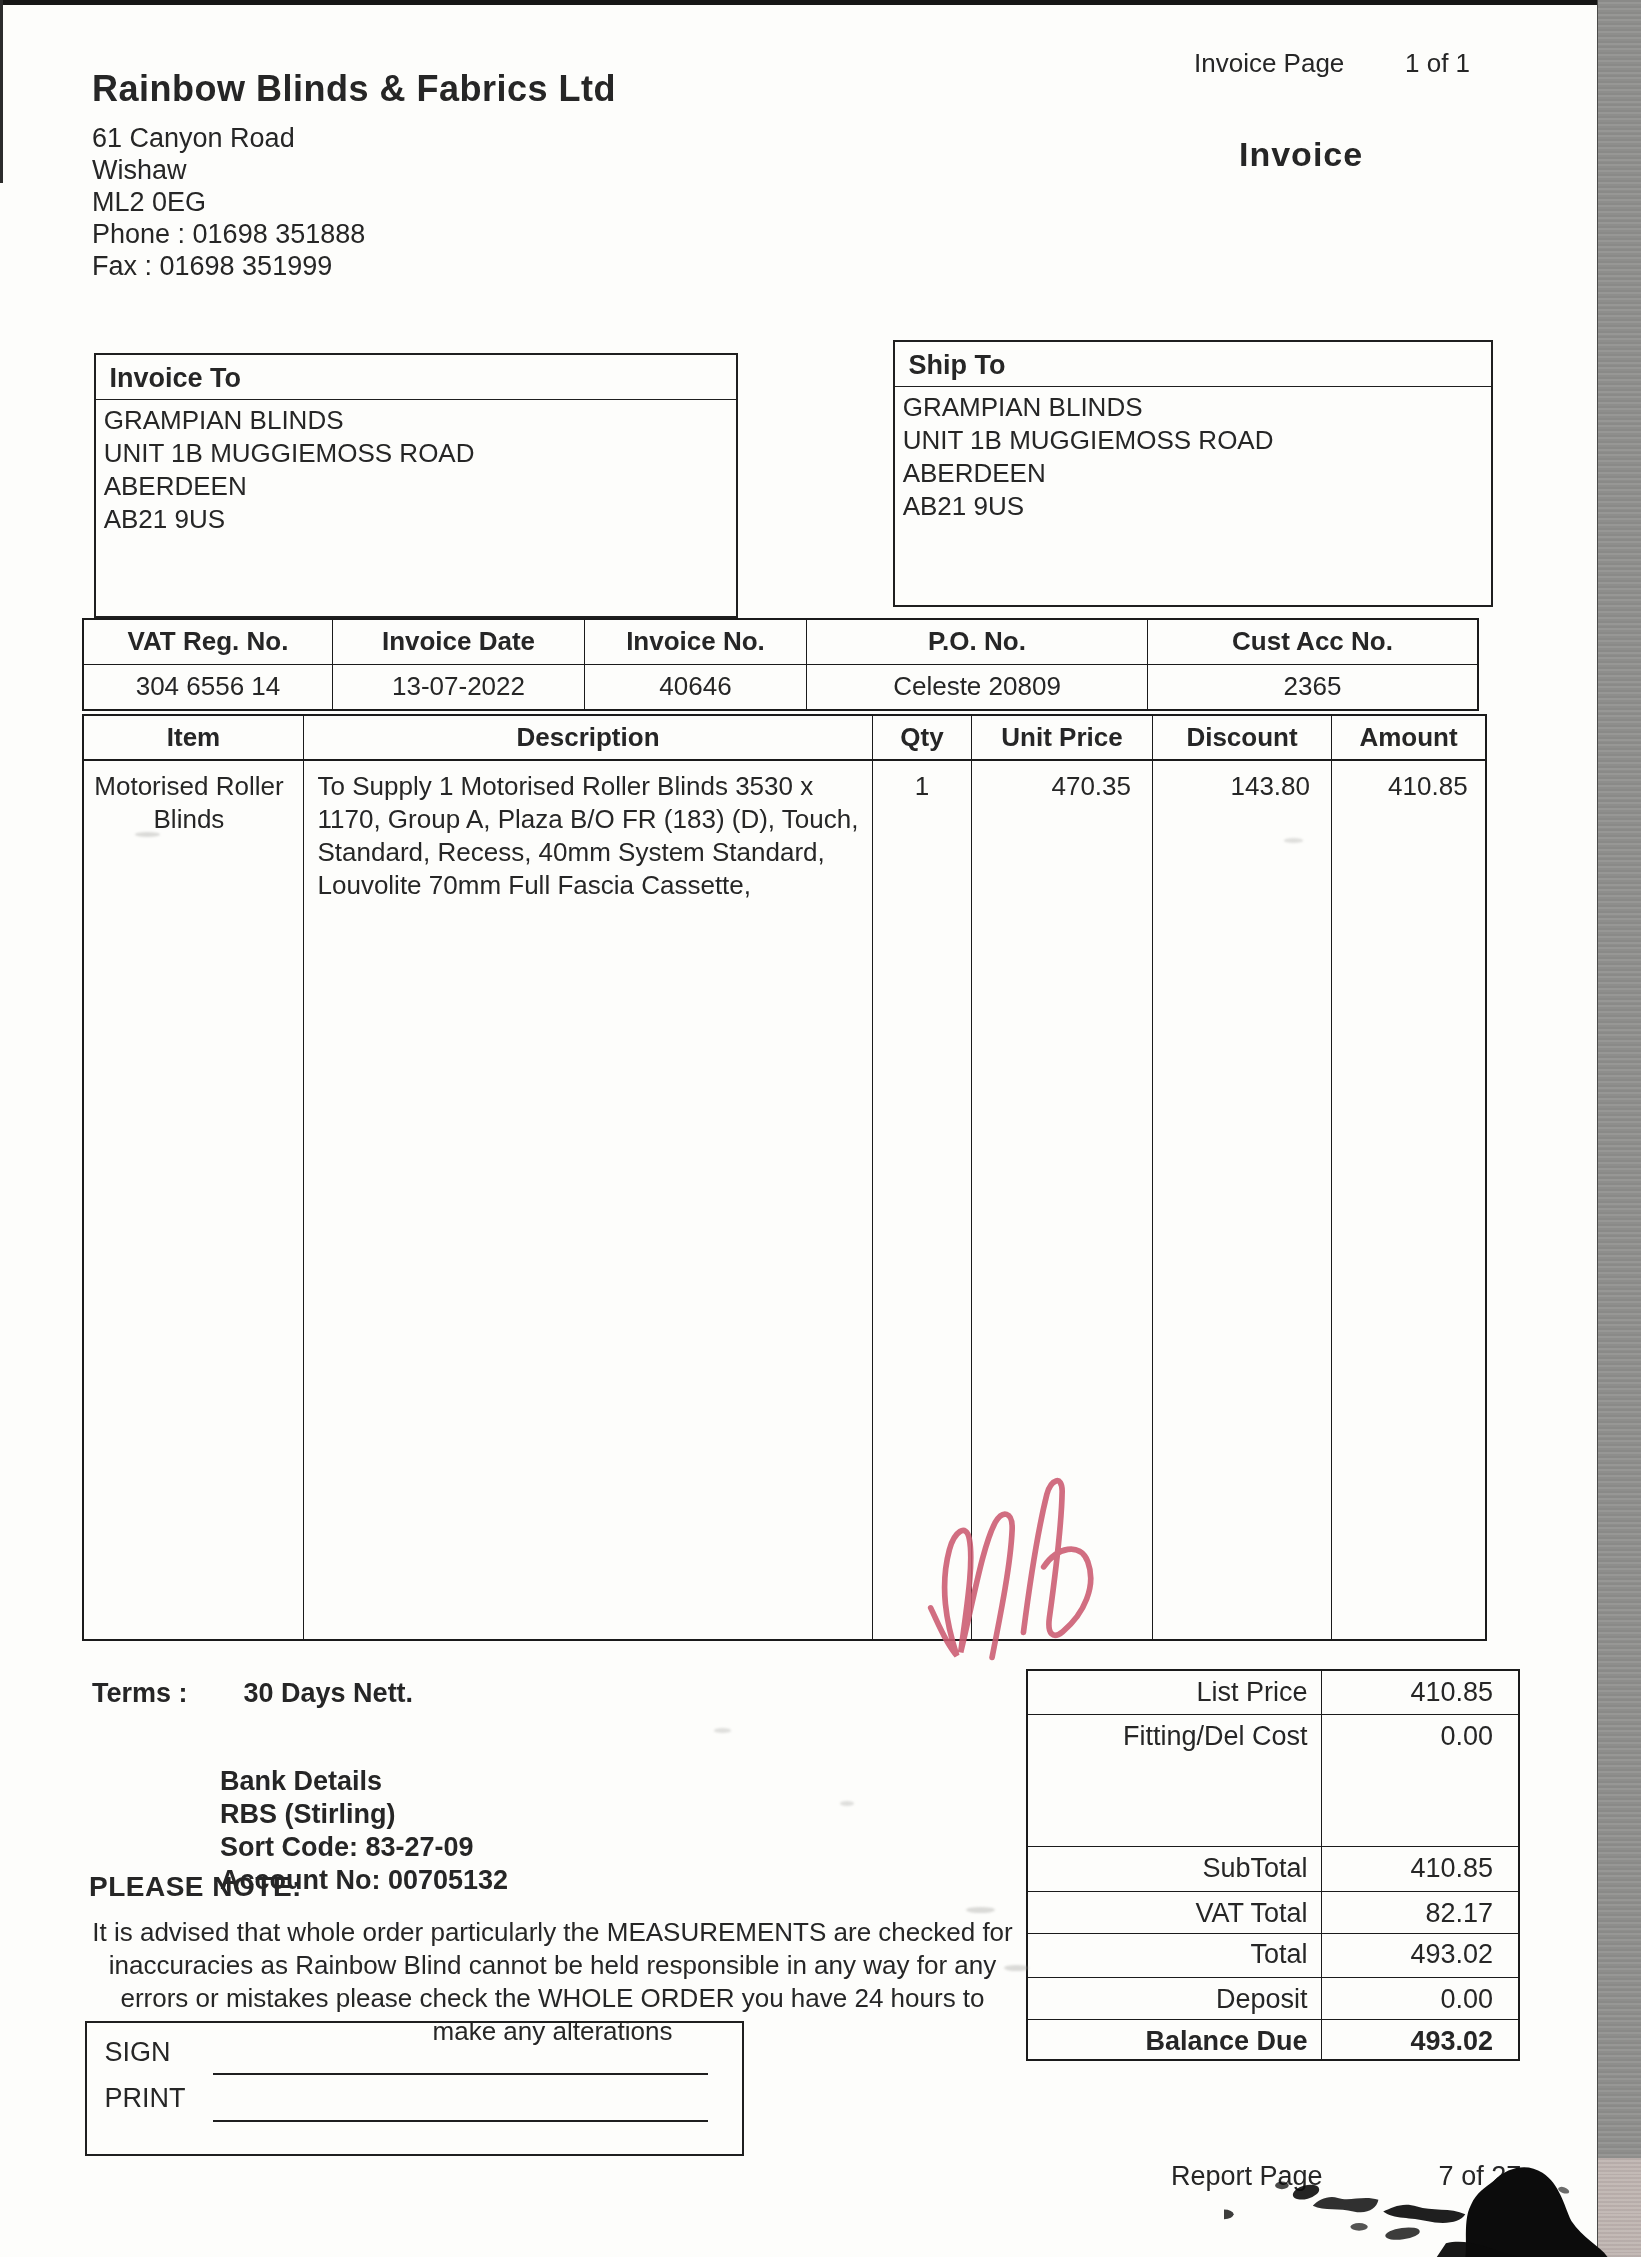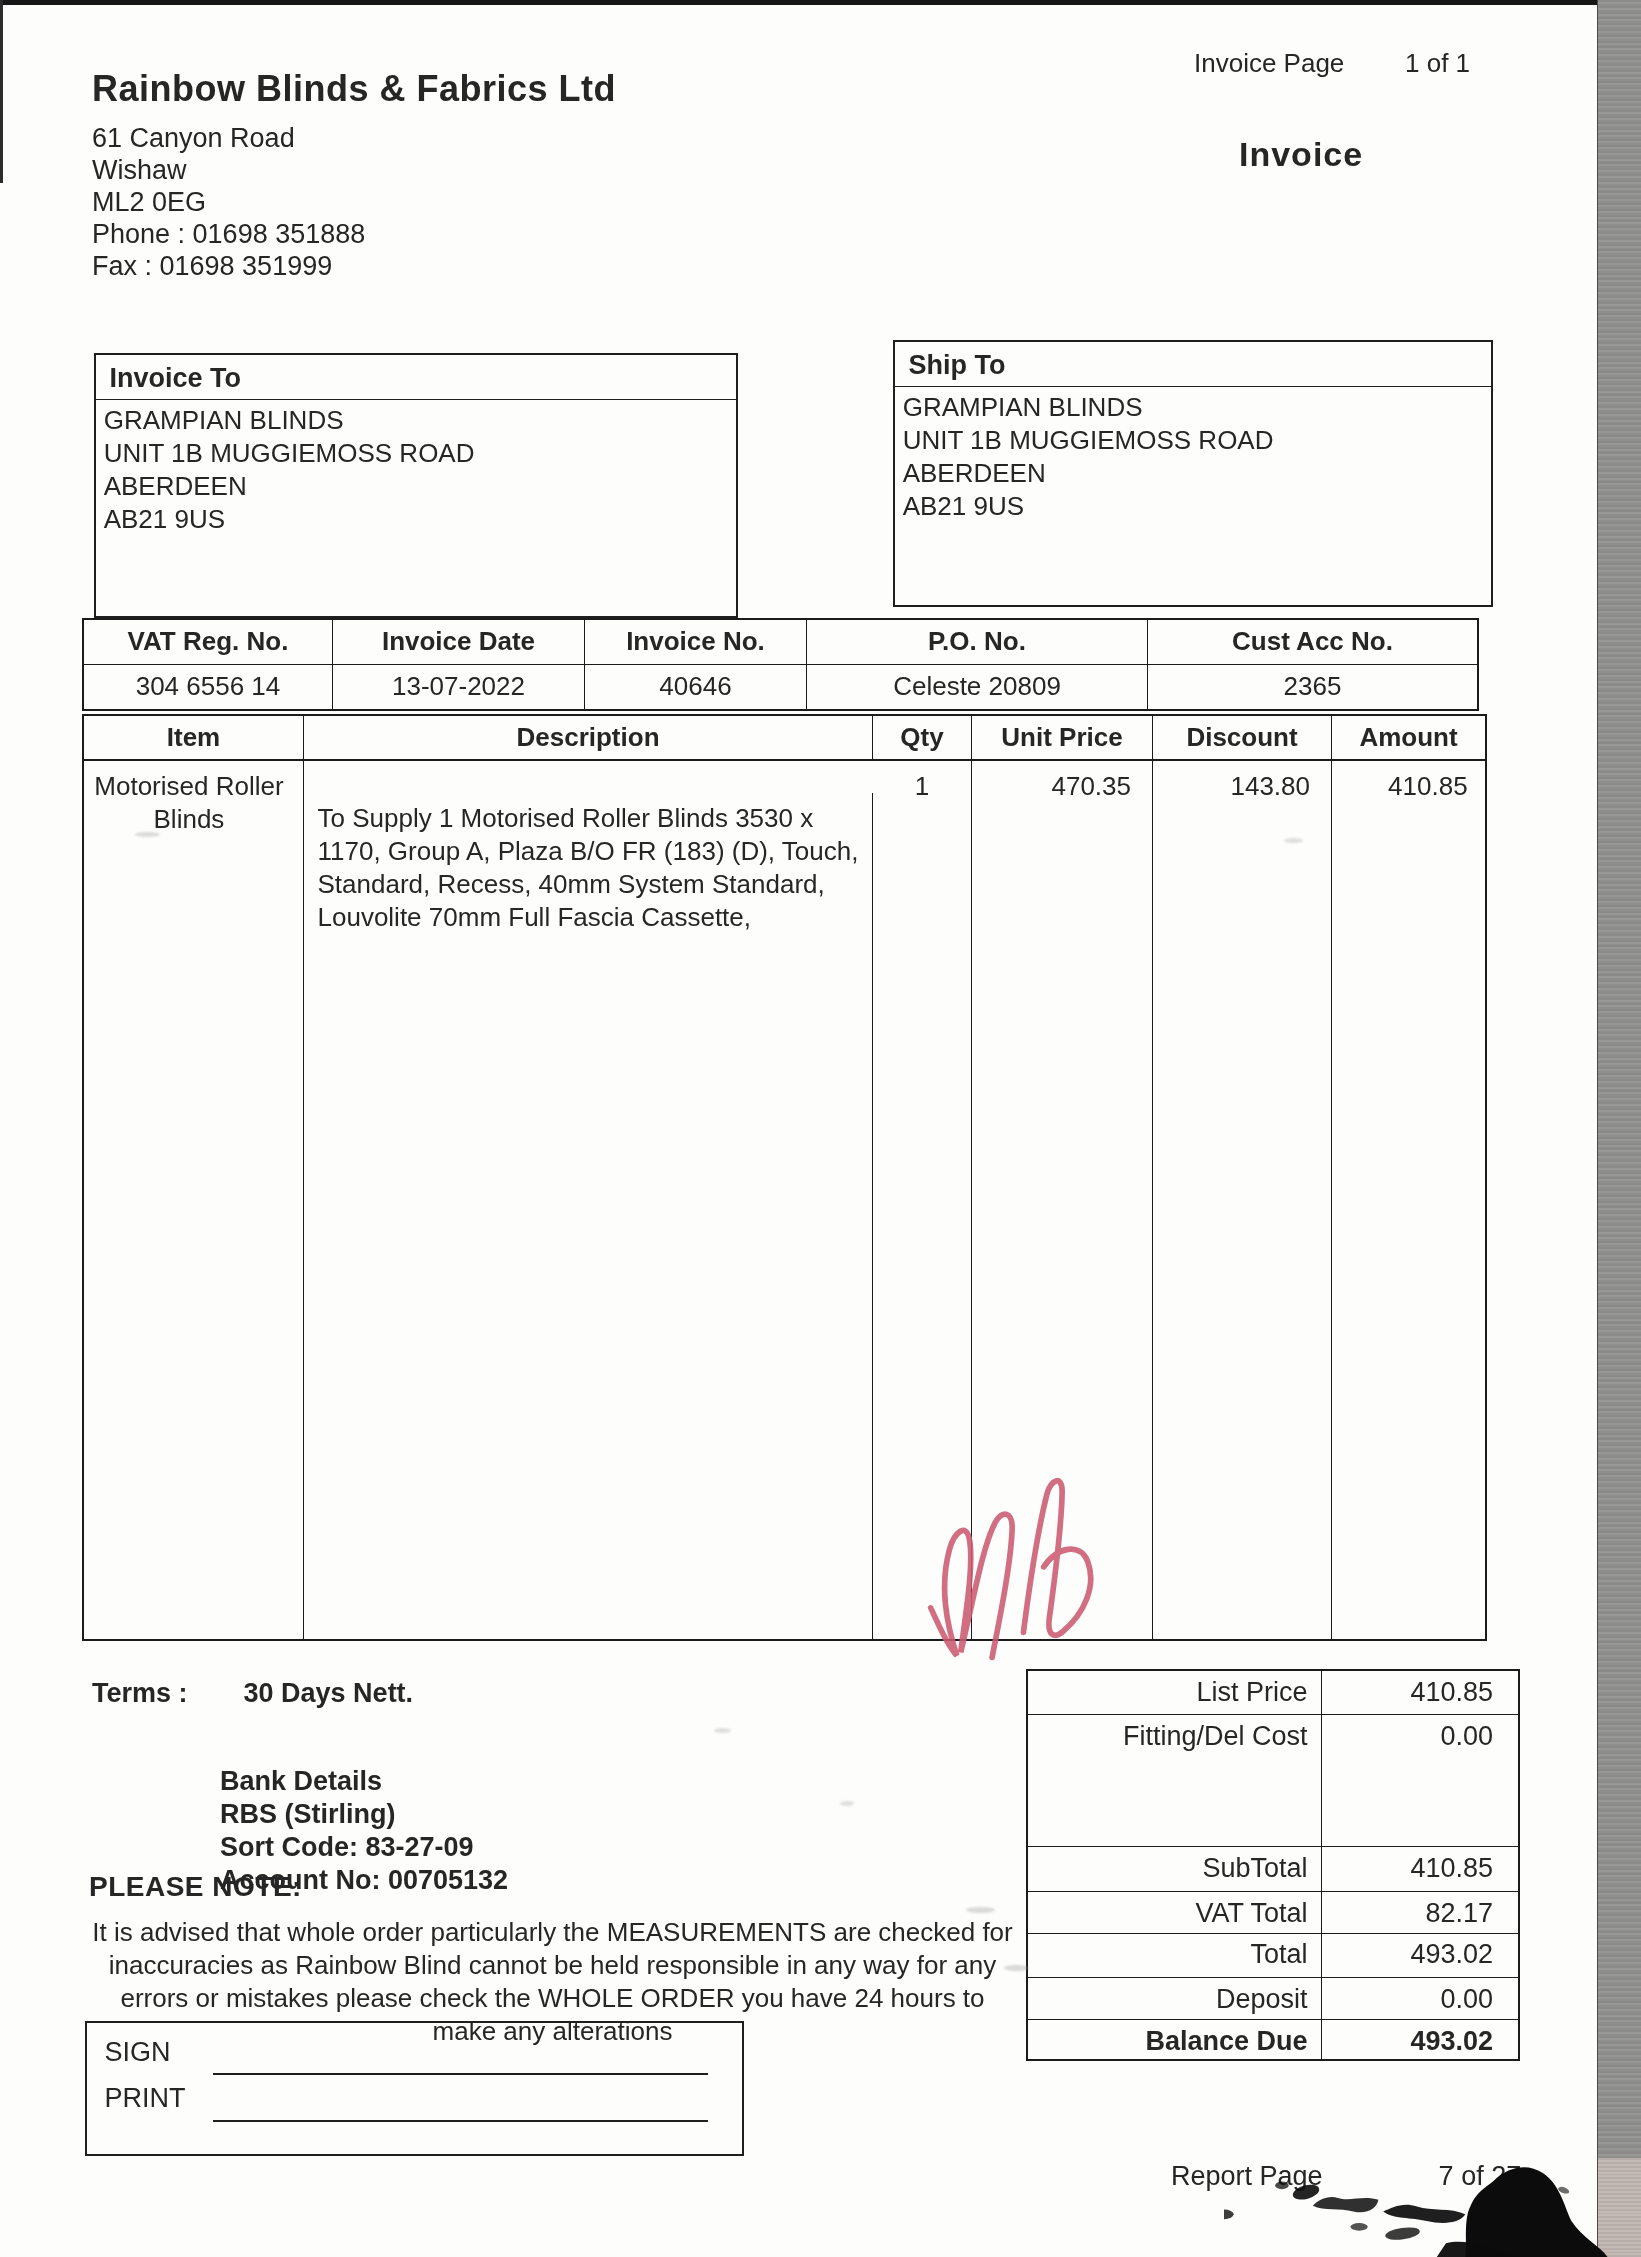--- a/index.html
+++ b/index.html
@@ -37,21 +37,21 @@
   .mc0{width:249px;} .mc1{width:252px;} .mc2{width:222px;} .mc3{width:341px;} .mc4{flex:1;}
   
   #items-table{left:82px;top:714px;width:1405px;height:927px;border:2.9px solid #1b1b1b;box-sizing:border-box;display:flex;flex-direction:column;}
   #items-head{display:flex;height:45px;border-bottom:2.9px solid #1b1b1b;box-sizing:border-box;}
   .ih{box-sizing:border-box;border-right:1.9px solid #1b1b1b;display:flex;align-items:center;justify-content:center;font-size:26px;font-weight:bold;}
   .ih:last-child,.ic:last-child{border-right:none;}
   #items-body{display:flex;flex:1;}
   .ic{box-sizing:border-box;border-right:1.9px solid #1b1b1b;font-size:26px;line-height:33px;padding-top:8.7px;}
   .w-item{width:220px;} .w-desc{width:569px;} .w-qty{width:99px;} .w-price{width:181px;} .w-disc{width:179px;} .w-amt{flex:1;}
   .ic.w-item{text-align:center;padding-left:3.9px;padding-right:13px;}
-  .ic.w-desc{padding-left:13.5px;padding-right:11.6px;margin-top:32px;}
+  .ic.w-desc{padding-left:13.5px;padding-right:11.6px;}
   .ic.w-qty{text-align:center;}
   .ic.w-price,.ic.w-disc{text-align:right;padding-right:21px;}
   .ic.w-amt{text-align:right;padding-right:17.4px;}
   
   #mb-initials{left:915px;top:1437px;width:193px;height:227px;transform:rotate(-4deg);}
   #ink-blot{left:1224px;top:2161px;width:386px;height:97px;}
   
   #terms-line{left:92px;top:1678px;font-size:27px;}
   #terms-value{margin-left:56px;}
   #bank-details{left:220px;top:1765px;font-size:27px;line-height:33px;font-weight:bold;}

